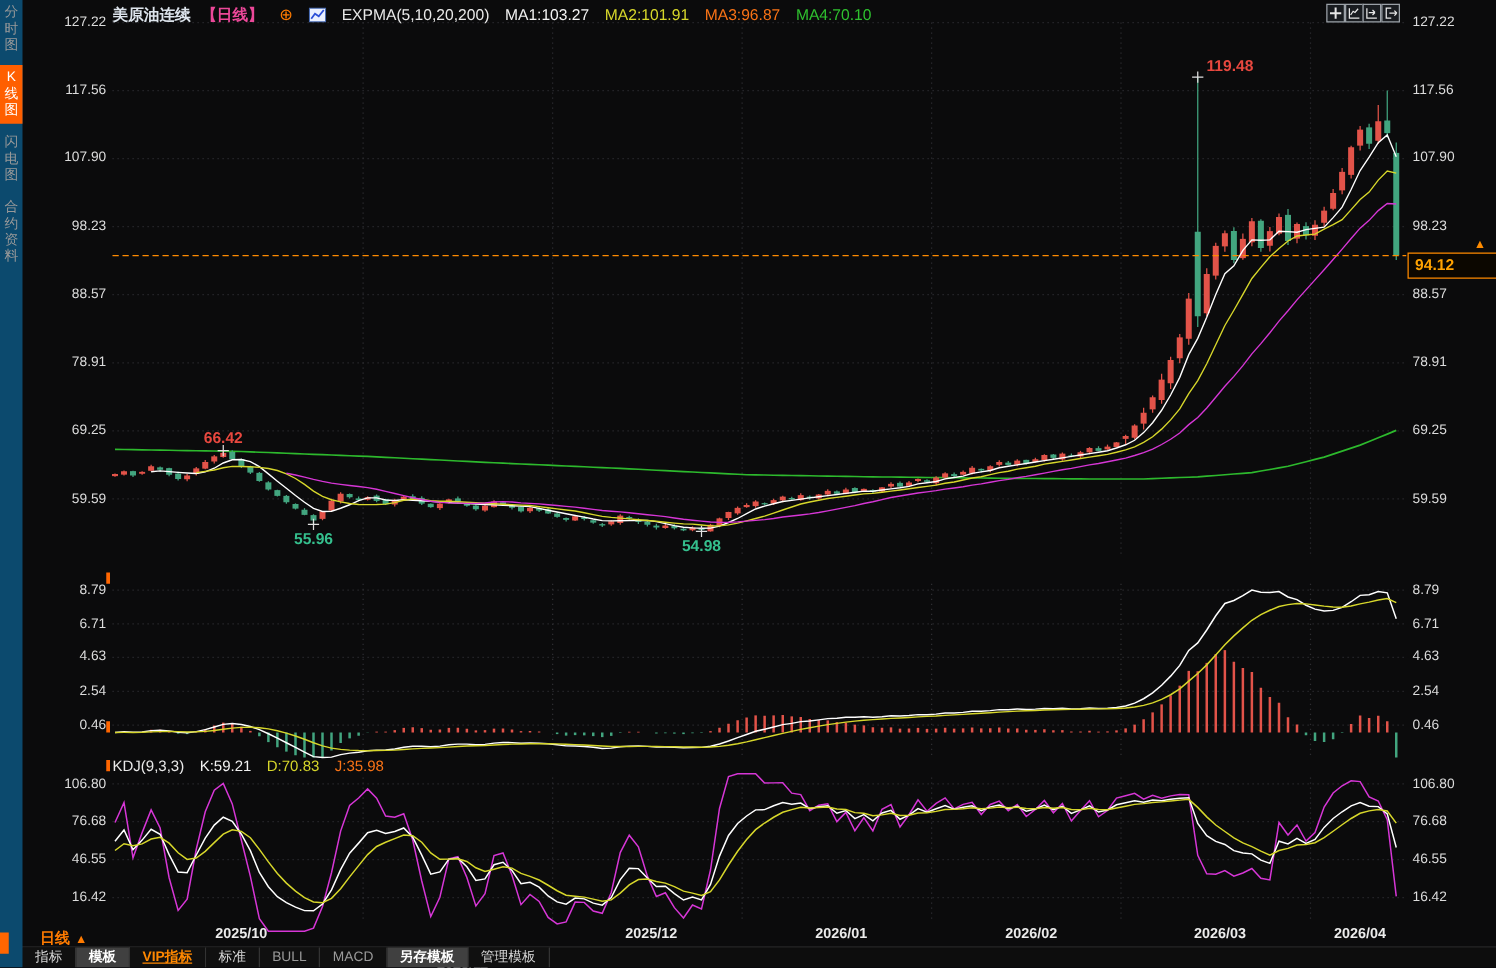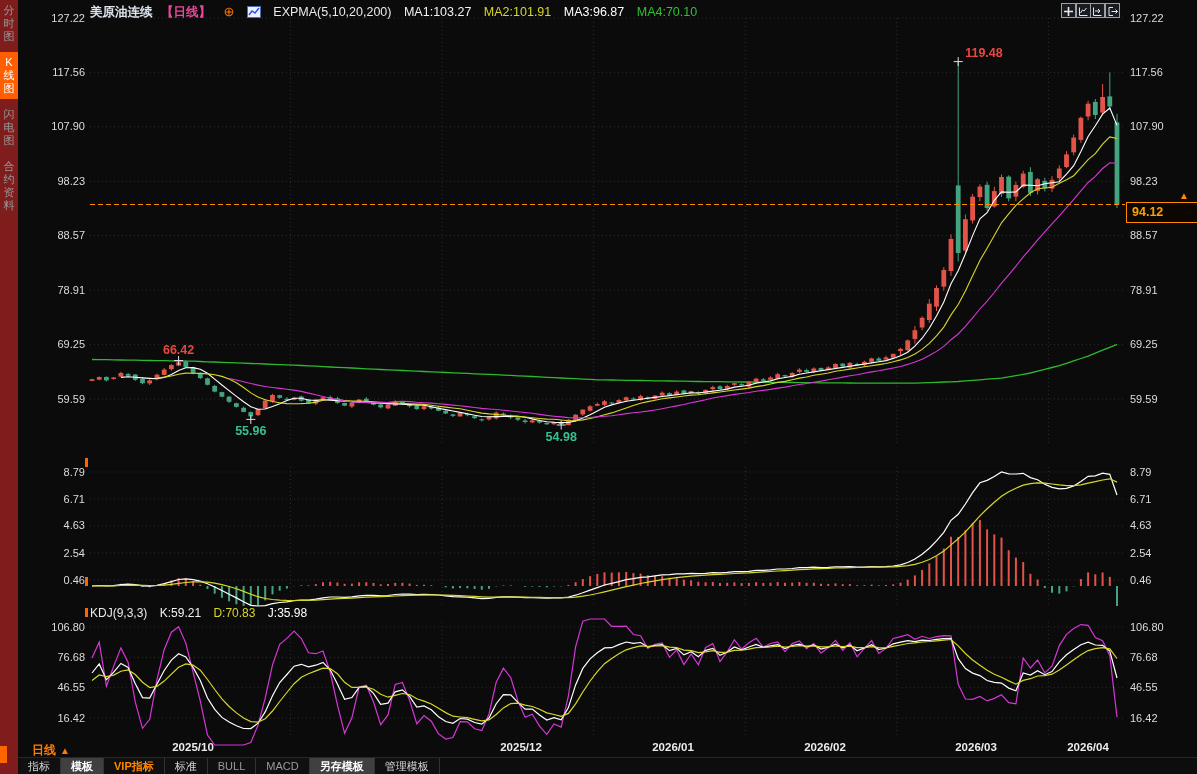--- a/index.html
+++ b/index.html
@@ -1,32 +1,32 @@
 <!DOCTYPE html>
 <html><head>
 <meta charset="utf-8">
 <style>
   html,body{margin:0;padding:0;background:#0b0b0c;width:1197px;height:774px;overflow:hidden;
     font-family:"Liberation Sans",sans-serif;position:relative;color:#ddd;}
   #stage{position:absolute;left:0;top:0;width:1197px;height:774px;background:#0b0b0c;}
   
-  #sidebar{position:absolute;left:0;top:0;width:18px;height:774px;background:#7f1d1d;z-index:8;}
+  #sidebar{position:absolute;left:0;top:0;width:18px;height:774px;background:#0c4a6e;z-index:8;}
   .side-item{width:18px;text-align:center;color:#999;font-size:11px;line-height:13px;
     padding:4px 0;margin-bottom:5px;cursor:pointer;word-break:break-all;}
   .side-item.active{background:#ff5f00;color:#fff;}
   
   #hdr{position:absolute;left:90px;top:4px;height:16px;z-index:6;font-size:12.5px;white-space:nowrap;}
   #hdr span{margin-right:9px;}
   .h-sym{color:#dde4ec;font-weight:700;}
   .h-tag{color:#ec4899;font-weight:700;margin-left:-4px;}
   .h-plus{color:#ff7b00;font-size:13px;}
   .h-exp{color:#e9e9e9;}
   .h-w{color:#f2f2f2;}
   .h-y{color:#d7d72b;}
-  .h-m{color:#ffffff;}
+  .h-m{color:#f97316;}
   .h-g{color:#2fc12f;}
   .ph{position:absolute;left:90px;height:14px;z-index:6;font-size:12px;white-space:nowrap;}
   .ph span{margin-right:9px;}
   
   .axlab{position:absolute;font-size:11px;color:#dcdcdc;height:13px;line-height:13px;z-index:5;}
   .axl{left:16px;width:69px;text-align:right;}
   .axr{left:1130px;width:64px;text-align:left;}
   
   .mlab{position:absolute;top:741px;font-size:11.5px;font-weight:700;color:#ececec;
     transform:translateX(-50%);z-index:5;white-space:nowrap;}
@@ -42,21 +42,21 @@
     background:#191c20;z-index:7;cursor:pointer;}
   
   #period{position:absolute;left:32px;top:742px;color:#ff7b00;font-weight:700;font-size:12px;z-index:6;cursor:pointer;}
   #period .tri{font-size:10px;margin-left:4px;}
   
   #tabbar{position:absolute;left:0;top:757px;width:1197px;height:17px;background:#0d0d0d;
     border-top:1px solid #262626;display:flex;padding-left:18px;box-sizing:border-box;z-index:7;text-align:center;}
   .tab{height:16px;line-height:16px;padding:0 10px;font-size:11px;color:#d6d6d6;
     border-right:1px solid #333;background:#101010;cursor:pointer;white-space:nowrap;}
   .tab.tab-active{background:#404040;color:#fff;font-weight:700;}
-  .tab.tab-vip{color:#ff8800;font-weight:700;}
+  .tab.tab-vip{color:#ff8800;font-weight:700;text-decoration:underline;}
   .tab.tab-dim{color:#9a9a9a;}
   #corner{position:absolute;left:0;top:746px;width:7px;height:17px;background:#ff6600;z-index:9;}
   
   #wmark{position:absolute;left:1063px;top:710px;font-size:33px;color:#ccd0d5;opacity:0.92;
     letter-spacing:2px;z-index:6;}
   #chart-layer{position:absolute;left:0;top:0;z-index:2;}
   .mini-chart-ico{display:inline-block;vertical-align:-2px;margin-right:6px;}
 </style>
 </head>
 <body>

